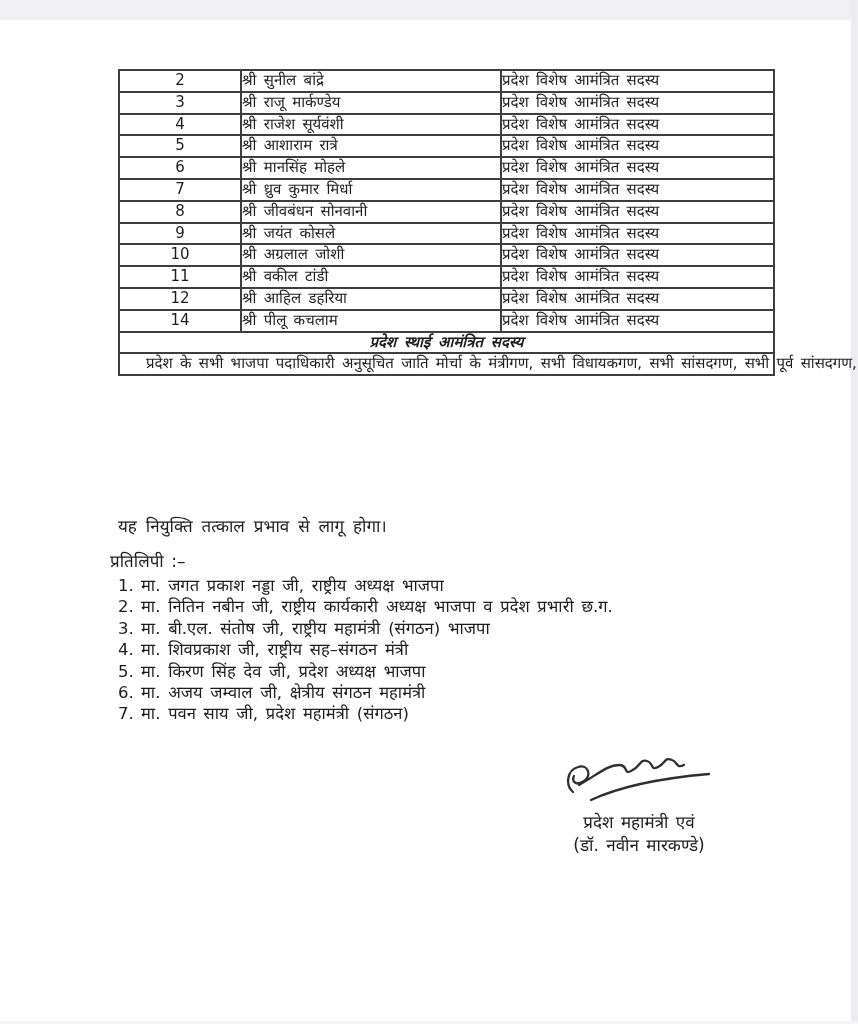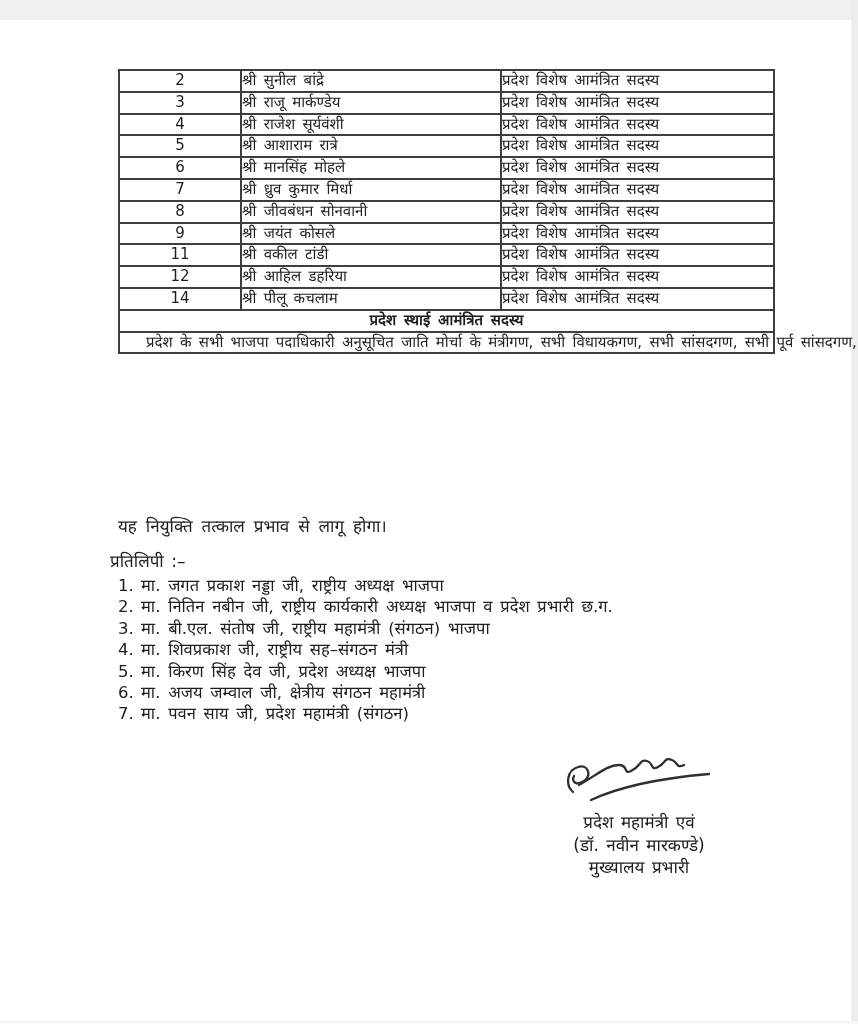--- a/index.html
+++ b/index.html
@@ -48,20 +48,21 @@
   td.col-name { padding-left: 5px; }
   td.col-role { padding-left: 3px; }
 
   td.heading-cell {
     height: 33px;
     text-align: center;
     font-weight: bold;
     font-size: 22px;
     line-height: 33px;
     word-spacing: 5px;
+    font-style: italic;
   }
   td.note-cell {
     height: 82px;
     font-size: 15.5px;
     line-height: 20.5px;
     padding: 3px 5px 0 4px;
     text-align: justify;
     text-indent: 26px;
     vertical-align: top;
     white-space: normal;
@@ -151,20 +152,25 @@
         <td class="col-no">8</td>
         <td class="col-name">श्री जीवबंधन सोनवानी</td>
         <td class="col-role">प्रदेश विशेष आमंत्रित सदस्य</td>
       </tr>
       <tr>
         <td class="col-no">9</td>
         <td class="col-name">श्री जयंत कोसले</td>
         <td class="col-role">प्रदेश विशेष आमंत्रित सदस्य</td>
       </tr>
       <tr>
+        <td class="col-no">10</td>
+        <td class="col-name">श्री अग्रलाल जोशी</td>
+        <td class="col-role">प्रदेश विशेष आमंत्रित सदस्य</td>
+      </tr>
+      <tr>
         <td class="col-no">11</td>
         <td class="col-name">श्री वकील टांडी</td>
         <td class="col-role">प्रदेश विशेष आमंत्रित सदस्य</td>
       </tr>
       <tr>
         <td class="col-no">12</td>
         <td class="col-name">श्री आहिल डहरिया</td>
         <td class="col-role">प्रदेश विशेष आमंत्रित सदस्य</td>
       </tr>
       <tr>
@@ -219,16 +225,15 @@
   <svg class="signature-svg" width="152" height="56" viewBox="0 0 152 56">
     <path d="M10,38 C2,31 4,16 15,13 C25,10 29,21 21,27 C14,32 8,28 11,22
              M16,31 C34,21 44,11 56,11 C66,11 60,21 68,17 C78,13 76,5 84,7
              C91,9 87,17 95,13 C103,9 101,3 109,6 C115,8 113,15 121,11
              M28,46 C60,31 100,24 146,20" fill="none" stroke="#2f2f2f" stroke-width="2.3" stroke-linecap="round" stroke-linejoin="round"></path>
   </svg>
 
   <div class="signature-block">
     <div>प्रदेश महामंत्री एवं</div>
     <div>(डॉ. नवीन मारकण्डे)</div>
-    <div>मुख्यालय प्रभारी</div>
   </div>
 
 </div>
 
 </body></html>

